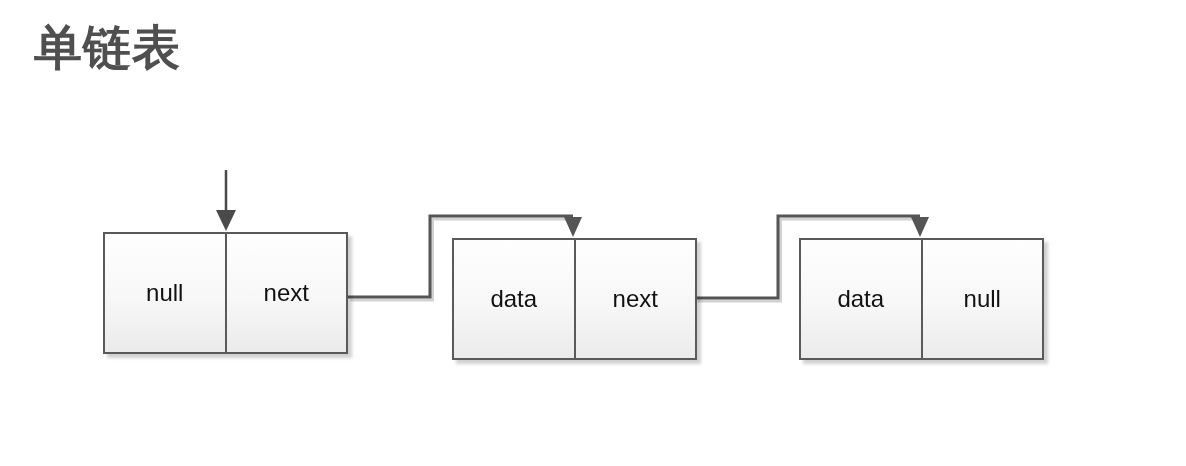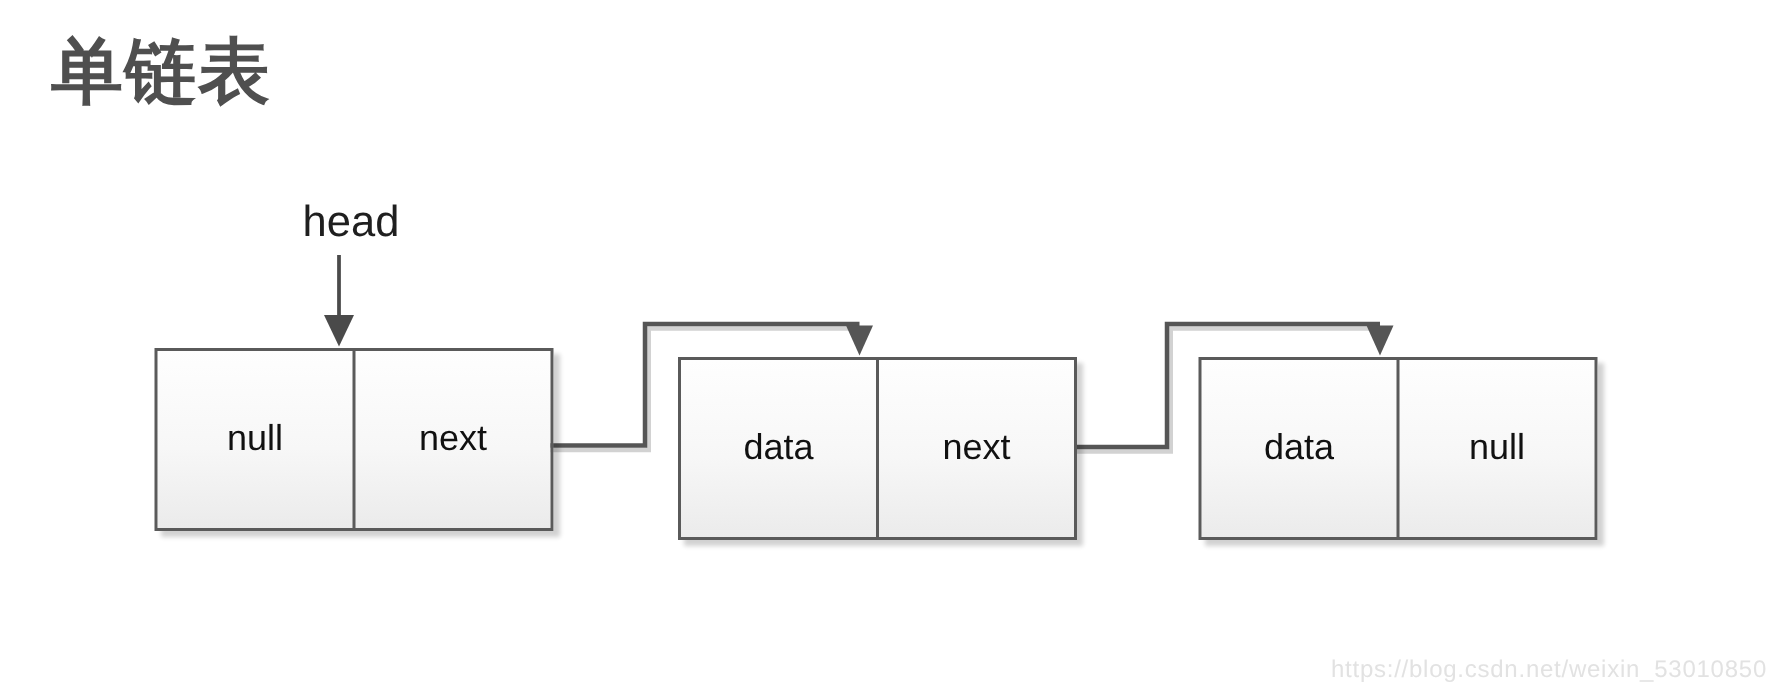--- a/index.html
+++ b/index.html
@@ -32,21 +32,21 @@
   }
   .connector-layer {
     position: absolute;
     left: 0; top: 0;
     width: 1186px;
     height: 466px;
     pointer-events: none;
   }
   .node {
     position: absolute;
-    width: 266px;
+    width: 245px;
     height: 122px;
     border: 2px solid #5a5a5a;
     background: linear-gradient(180deg, #fefefe 0%, #f7f7f7 55%, #ebebeb 100%);
     box-shadow: 4px 4px 3px rgba(0,0,0,0.18);
     display: flex;
     box-sizing: border-box;
   }
   .node-1 { left: 103px; top: 232px; }
   .node-2 { left: 452px; top: 238px; }
   .node-3 { left: 799px; top: 238px; }
@@ -68,21 +68,20 @@
     letter-spacing: 0.5px;
   }
 </style>
 </head>
 <body>
 
 <div class="stage">
 
   <h1 class="page-title">单链表</h1>
 
-  <div class="head-label">head</div>
 
   <svg class="connector-layer" width="1186" height="466" viewBox="0 0 1186 466">
 
     <g transform="translate(2.5,3)" stroke="#d2d2d2" stroke-width="3" fill="none">
       <polyline points="348,297 430,297 430,216 573,216"></polyline>
       <polyline points="695,298 778,298 778,216 920,216"></polyline>
     </g>
 
     <g>
       <line x1="226" y1="170" x2="226" y2="213" stroke="#4a4a4a" stroke-width="2.5"></line>
@@ -108,15 +107,14 @@
   <div class="node node-2">
     <div class="cell first">data</div>
     <div class="cell">next</div>
   </div>
 
   <div class="node node-3">
     <div class="cell first">data</div>
     <div class="cell">null</div>
   </div>
 
-  <div class="watermark">https://blog.csdn.net/weixin_53010850</div>
 
 </div>
 
 </body></html>

